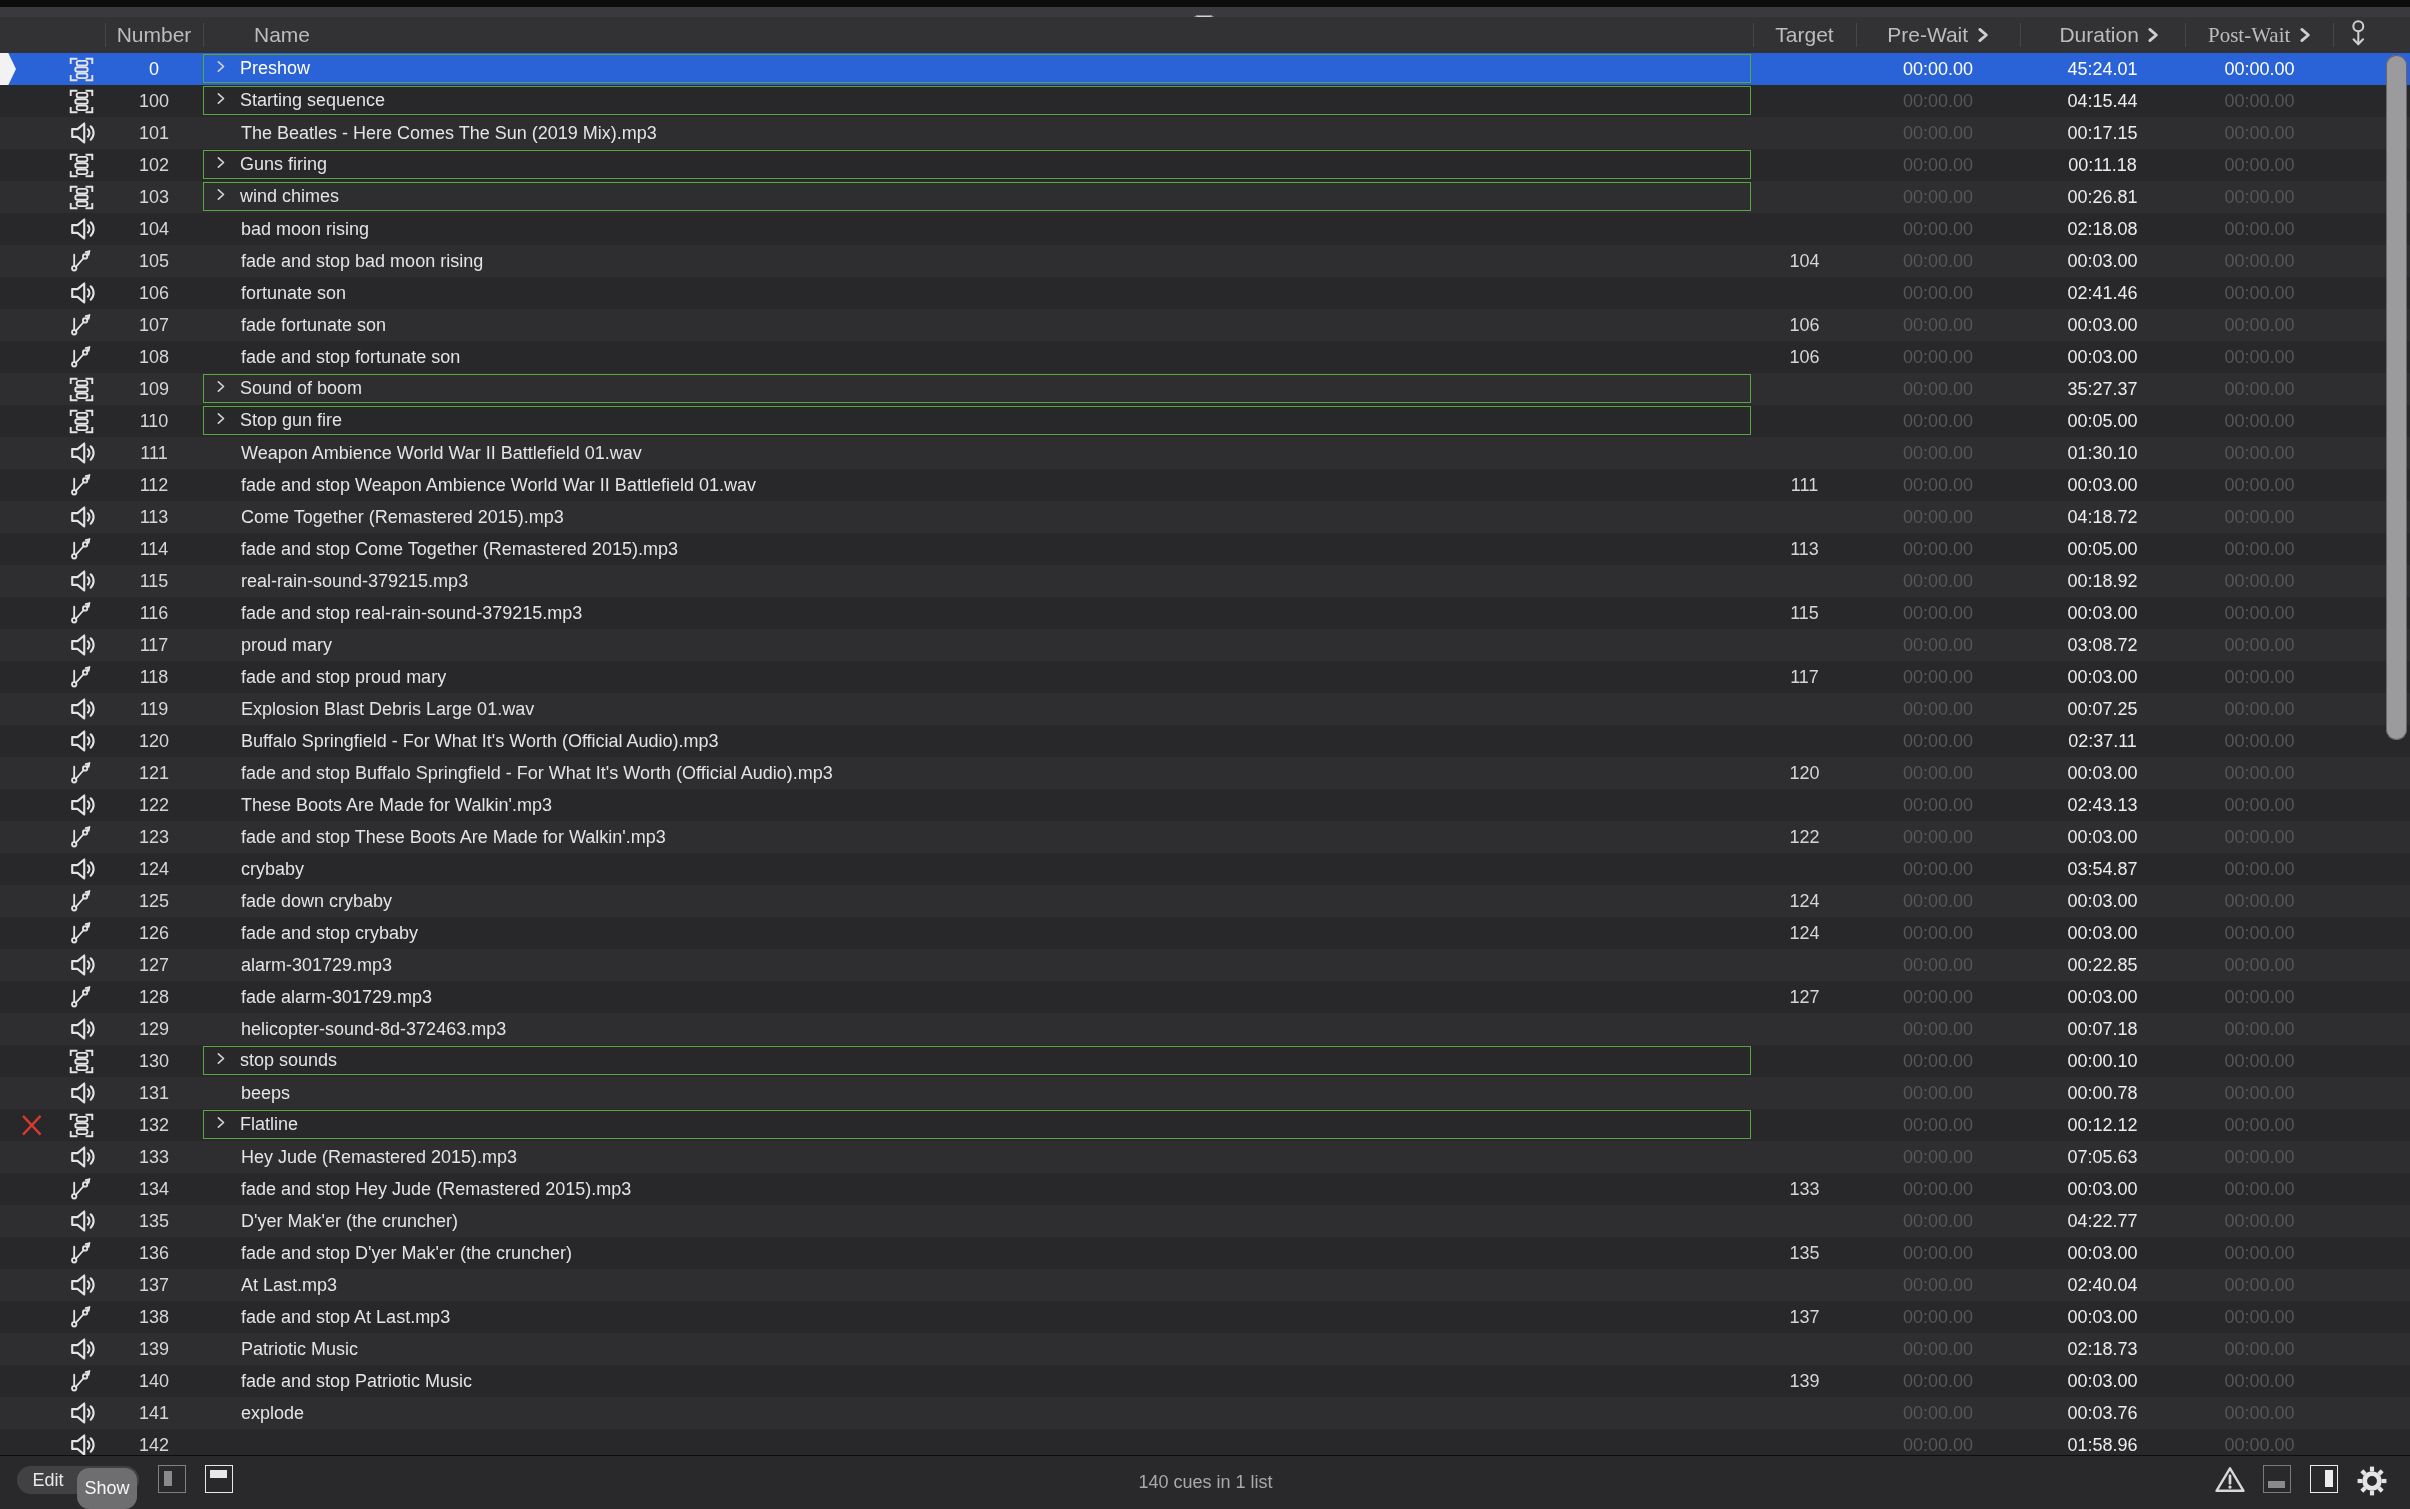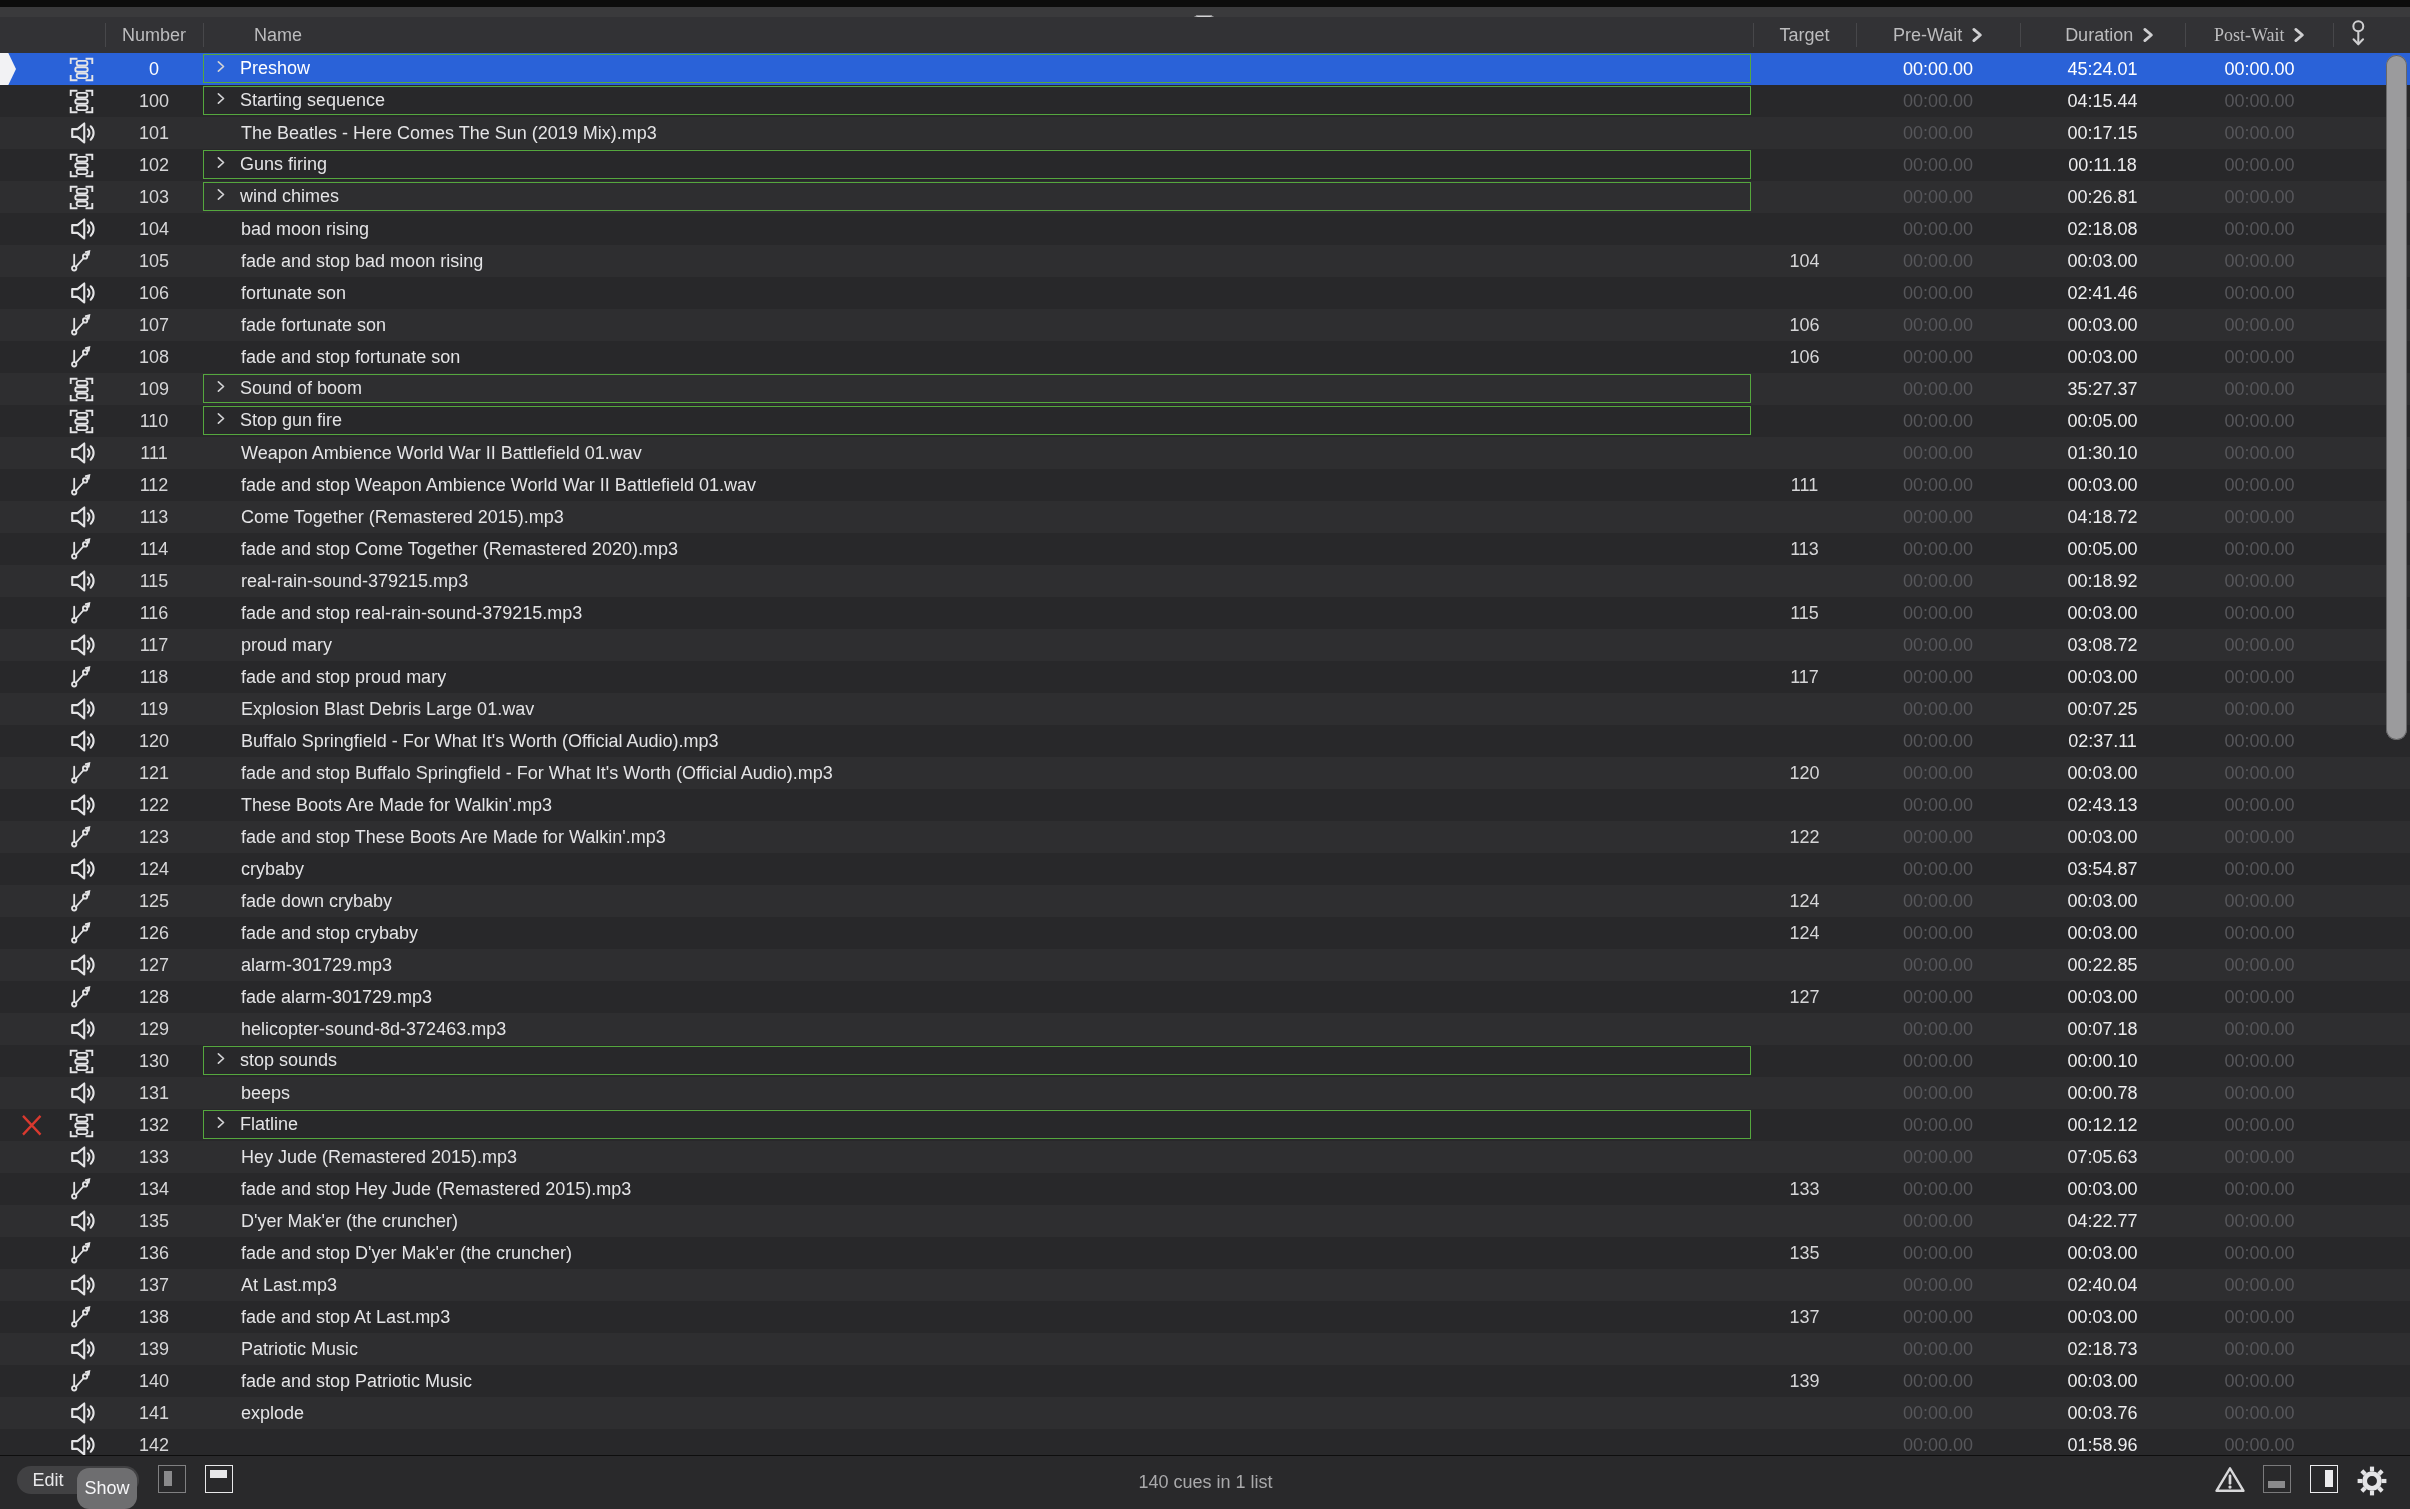--- a/index.html
+++ b/index.html
@@ -8,21 +8,21 @@
        -webkit-font-smoothing:antialiased;}
 
   
   .top-black{position:absolute;left:0;top:0;width:2411px;height:6.6px;background:#0c0c0c;}
   .top-strip{position:absolute;left:0;top:6.6px;width:2411px;height:10.4px;background:#3a3a3c;}
   .tab-pill{position:absolute;left:1194px;top:8.5px;width:20px;height:8.5px;border-radius:4.7px;
             background:#d4d4d6;box-shadow:inset 0 0 0 0.9px #8a8a8c;}
 
   
   .hdr{position:absolute;left:0;top:17px;width:2411px;height:36px;background:#323235;
-       border-bottom:0.9px solid #19191b;font-size:18px;color:#bcbcbe;}
+       border-bottom:0.9px solid #19191b;font-size:21px;color:#bcbcbe;}
   .hdr .sep{position:absolute;top:5.6px;height:24.5px;width:0.9px;background:#47474a;}
   .hcell{position:absolute;top:0;height:36px;display:flex;align-items:center;justify-content:center;gap:8.5px;}
   .hc-number{left:105px;width:98px;}
   .hc-name{left:203px;width:1548px;justify-content:flex-start;padding-left:39px;box-sizing:border-box;margin-left:12px;}
   .hc-target{left:1753px;width:103px;}
   .hc-pre{left:1856px;width:164px;}
   .hc-dur{left:2020px;width:165px;padding-left:7px;}
   .hc-post{left:2185px;width:149px;font-family:Liberation Serif, serif;}
   .hc-flag{left:2333px;width:51px;}
   .hchev svg{display:block;}
@@ -515,21 +515,21 @@
         <line x1="4" y1="13.9" x2="4" y2="5.2"></line>
         <line x1="5.4" y1="14.4" x2="11.3" y2="7.7"></line>
         <circle cx="12.4" cy="6.5" r="1.7"></circle>
         <line x1="13.6" y1="5.2" x2="15.4" y2="3"></line>
         <polyline points="12.9,3.1 15.6,2.5 15.1,5.2"></polyline>
       </svg>
     </span>
     <span class="cell cnum">114</span>
     <span class="cell cnamebox">
 
-      <span class="cname">fade and stop Come Together (Remastered 2020).mp3</span>
+      <span class="cname">fade and stop Come Together (Remastered 2015).mp3</span>
     </span>
     <span class="cell ctarget">113</span>
     <span class="cell cpre">00:00.00</span>
     <span class="cell cdur">00:05.00</span>
     <span class="cell cpost">00:00.00</span>
   </div>
       <div class="row even" data-type="audio">
 
     <span class="cell cicon">
 

